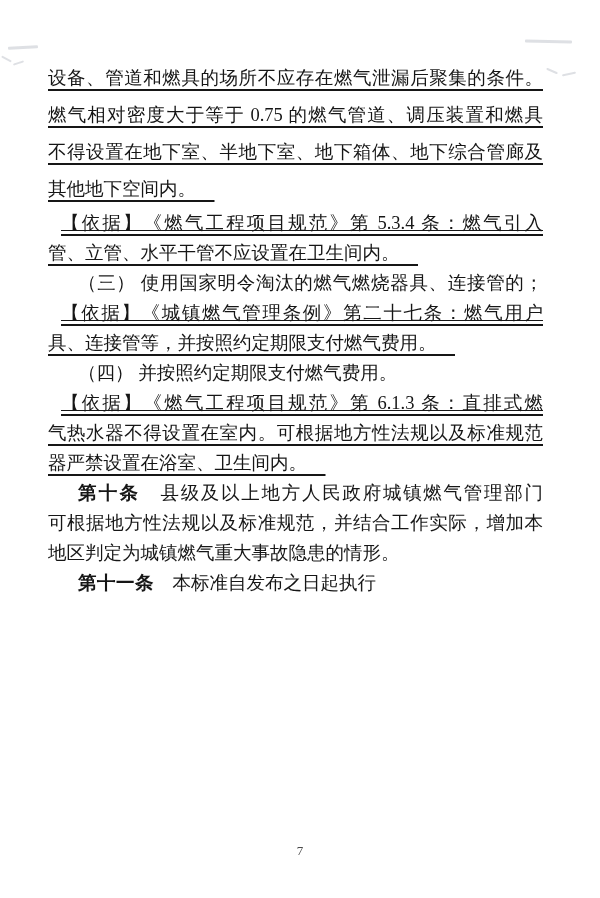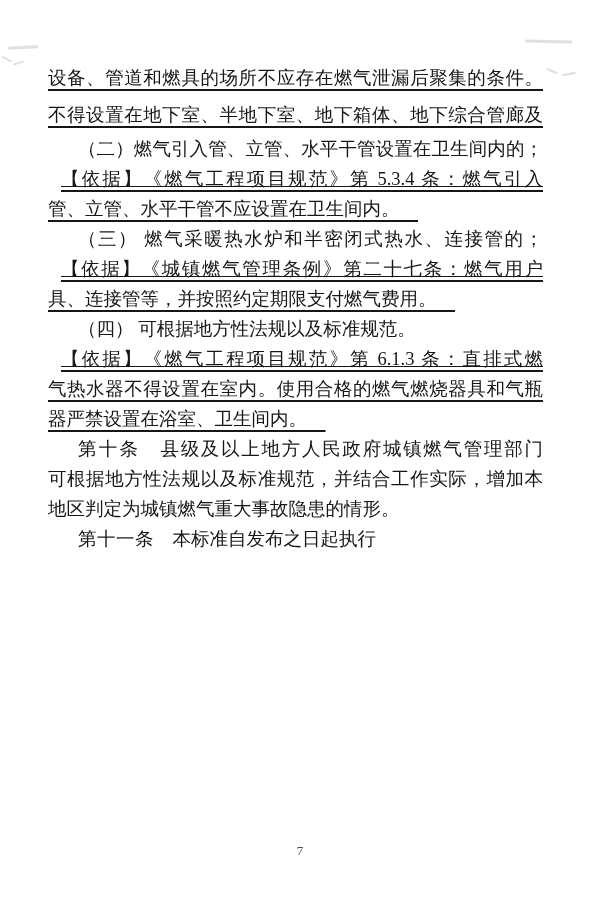--- a/index.html
+++ b/index.html
@@ -29,21 +29,21 @@
   .line.tall{line-height:37px;height:37px;}
   .line.just{text-align-last:justify;}
   .ind-item{text-indent:30px;}
   .ind-ref{text-indent:13px;text-decoration:underline;}
   .u{
     text-decoration:underline;
     text-decoration-thickness:1.5px;
     text-underline-offset:4.5px;
     text-decoration-color:#161616;
   }
-  .line b{font-weight:400;letter-spacing:0.5px;}
+  .line b{font-weight:700;letter-spacing:0.5px;}
   .pagenum{
     position:absolute;
     left:0;right:0;top:843px;
     text-align:center;
     font-size:13px;
     color:#4a4a4a;
   }
   
   .art{position:absolute;background:#c2c7cd;opacity:.55;border-radius:1px;}
   .a1{left:8px;top:46px;width:30px;height:3px;transform:rotate(-3deg);}
@@ -60,30 +60,31 @@
 
   <div class="art a1"></div>
   <div class="art a2"></div>
   <div class="art a3"></div>
   <div class="art a4"></div>
   <div class="art a5"></div>
   <div class="art a6"></div>
 
   <div class="content">
       <div class="line tall just"><span class="u">设备、管道和燃具的场所不应存在燃气泄漏后聚集的条件。</span></div>
+      <div class="line tall just"><span class="u">燃气相对密度大于等于 0.75 的燃气管道、调压装置和燃具</span></div>
       <div class="line tall just"><span class="u">不得设置在地下室、半地下室、地下箱体、地下综合管廊及</span></div>
-      <div class="line just ind-item"><span>（二）燃气引入管、立管、水平干管设置在卫生间内的；</span></div>
+      <div class="line tall"><span class="u">其他地下空间内。　</span></div>
       <div class="line just ind-ref"><span class="u">【依据】《燃气工程项目规范》第 5.3.4 条：燃气引入</span></div>
       <div class="line"><span class="u">管、立管、水平干管不应设置在卫生间内。　</span></div>
-      <div class="line just ind-item"><span>（三） 燃气采暖热水炉和半密闭式热水、连接管的；</span></div>
+      <div class="line just ind-item"><span>（三） 使用国家明令淘汰的燃气燃烧器具、连接管的；</span></div>
       <div class="line just ind-ref"><span class="u">【依据】《城镇燃气管理条例》第二十七条：燃气用户</span></div>
       <div class="line"><span class="u">具、连接管等，并按照约定期限支付燃气费用。　</span></div>
-      <div class="line ind-item"><span>（四） 可根据地方性法规以及标准规范。</span></div>
+      <div class="line ind-item"><span>（四） 并按照约定期限支付燃气费用。</span></div>
       <div class="line just ind-ref"><span class="u">【依据】《燃气工程项目规范》第 6.1.3 条：直排式燃</span></div>
-      <div class="line just"><span class="u">气热水器不得设置在室内。使用合格的燃气燃烧器具和气瓶</span></div>
+      <div class="line just"><span class="u">气热水器不得设置在室内。可根据地方性法规以及标准规范</span></div>
       <div class="line"><span class="u">器严禁设置在浴室、卫生间内。　</span></div>
       <div class="line just ind-item"><span><b>第十条</b>　县级及以上地方人民政府城镇燃气管理部门</span></div>
       <div class="line just"><span>可根据地方性法规以及标准规范，并结合工作实际，增加本</span></div>
       <div class="line"><span>地区判定为城镇燃气重大事故隐患的情形。</span></div>
       <div class="line ind-item"><span><b>第十一条</b>　本标准自发布之日起执行</span></div>
     </div>
 
   <div class="pagenum">7</div>
 </div>
 

